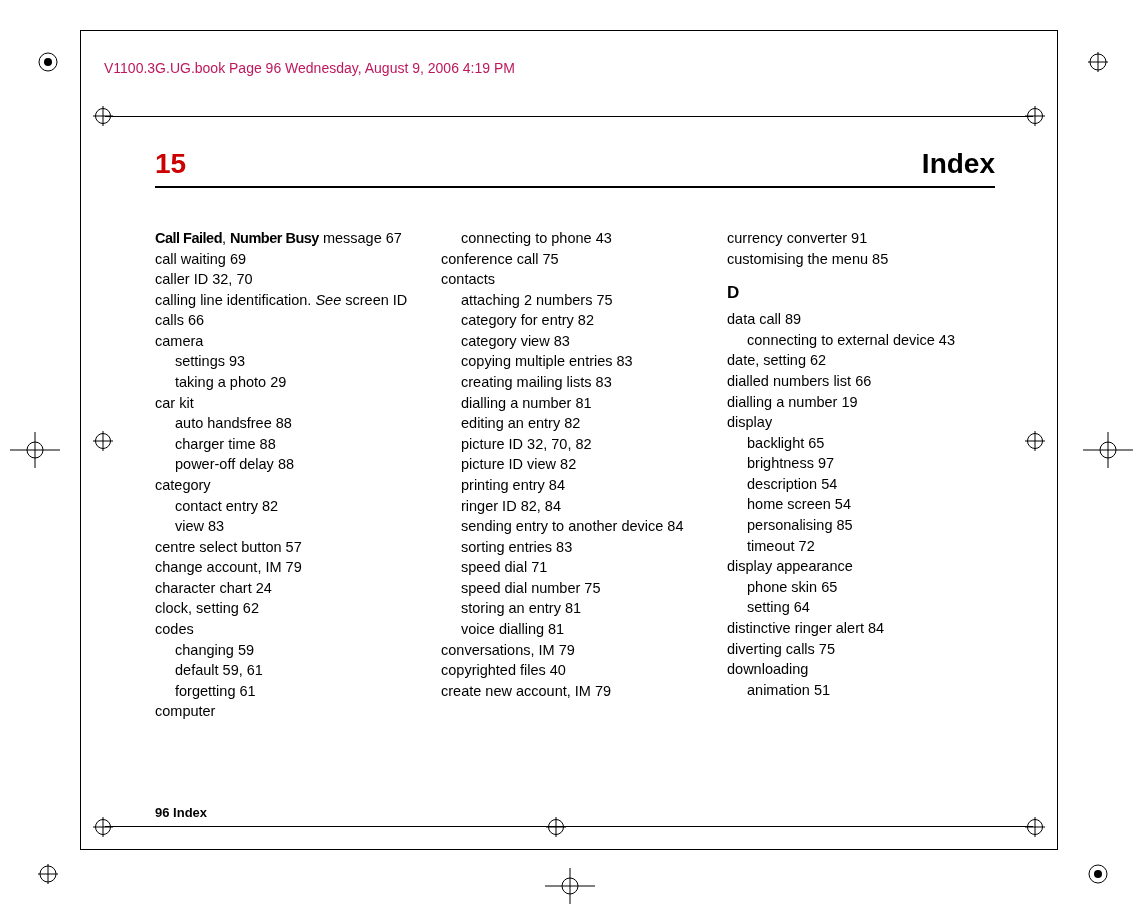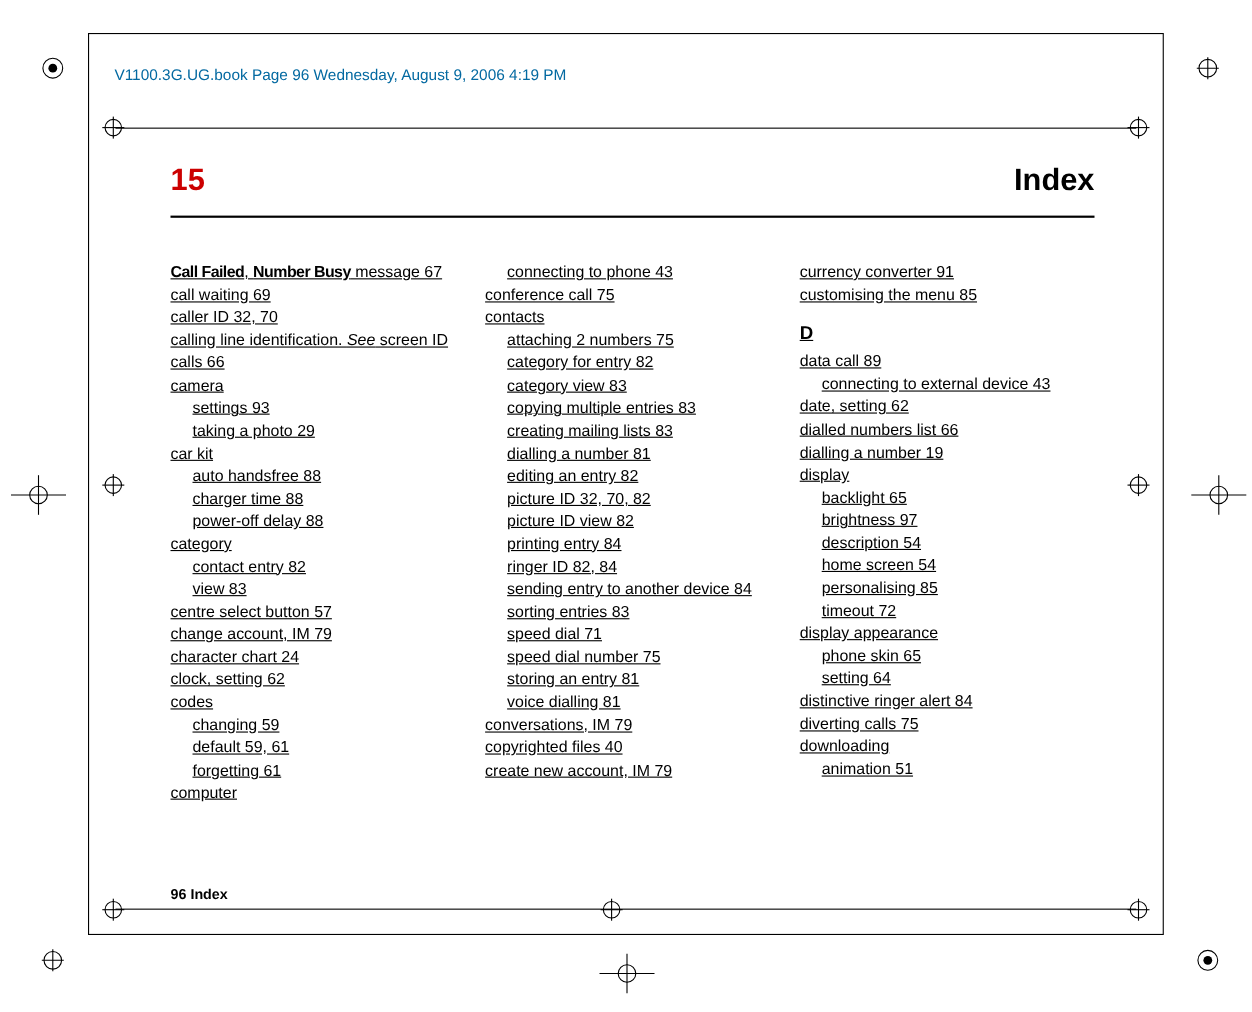--- a/index.html
+++ b/index.html
@@ -26,34 +26,34 @@
     left: 0; right: 0;
     height: 1px;
     background: #000;
   }
   .header-line {
     position: absolute;
     left: 104px;
     top: 60px;
     font-size: 14px;
     font-family: Arial, sans-serif;
-    color: #0369a1;
+    color: #be185d;
   }
   .content {
     position: absolute;
     left: 155px;
     top: 148px;
     width: 840px;
   }
   .title-row {
     display: flex;
     justify-content: space-between;
     align-items: baseline;
     border-bottom: 2px solid #000;
-    padding-bottom: 16px;
+    padding-bottom: 6px;
     margin-bottom: 40px;
   }
   .chapter-num {
     color: #c00;
     font-size: 28px;
     font-weight: bold;
   }
   .chapter-title {
     font-size: 28px;
     font-weight: bold;
@@ -62,21 +62,20 @@
   .columns {
     display: flex;
     gap: 18px;
     font-size: 14.5px;
     line-height: 1.42;
     color: #000;
   }
   .col {
     flex: 1;
     min-width: 0;
-    text-decoration: underline;
   }
   .entry { white-space: nowrap; }
   .sub { padding-left: 20px; }
   .group-head { font-weight: bold; font-size: 17px; margin-top: 12px; margin-bottom: 4px; }
   .cond { font-family: 'Arial Narrow', Arial, sans-serif; font-stretch: condensed; font-weight: bold; letter-spacing: -0.5px; }
   .ital { font-style: italic; }
   .footer {
     position: absolute;
     left: 155px;
     bottom: 100px;

